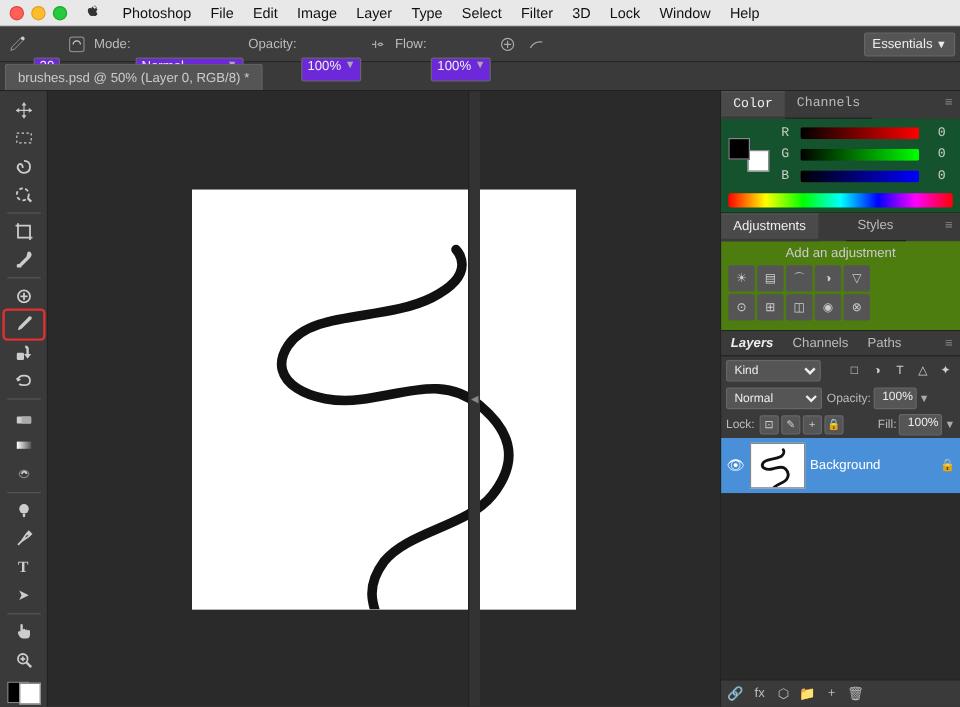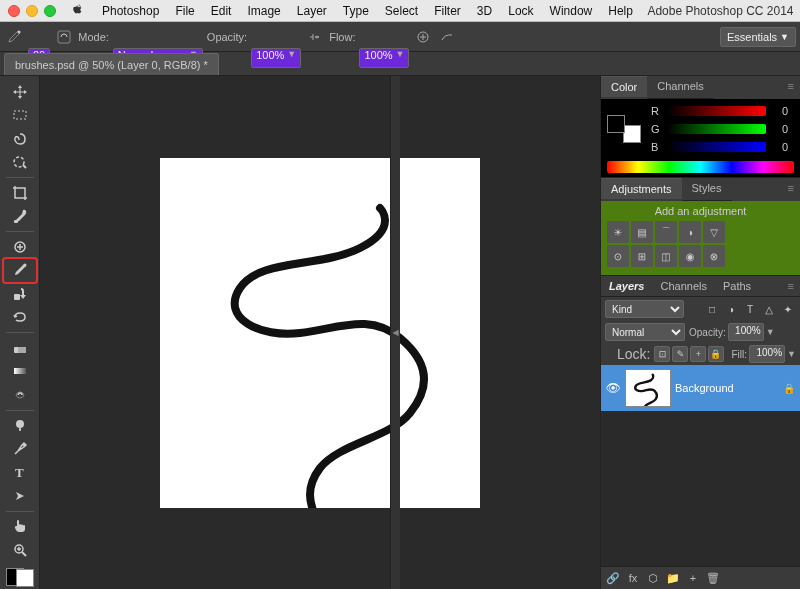--- a/index.html
+++ b/index.html
@@ -133,21 +133,21 @@
     .layer-ico { width: 16px; height: 16px; display: flex; align-items: center; justify-content: center;
       font-size: 10px; color: #ccc; }
     .blend-row { display: flex; align-items: center; gap: 4px; padding: 2px 4px; }
     .blend-select { background: #555; border: 1px solid #666; color: #eee; font-size: 10px;
       padding: 1px 2px; border-radius: 2px; width: 80px; height: 18px; }
     .opacity-wrap { display: flex; align-items: center; gap: 2px; }
     .opacity-label { font-size: 10px; color: #bbb; }
     .opacity-val { background: #555; border: 1px solid #666; color: #eee; font-size: 10px;
       width: 36px; padding: 1px 2px; border-radius: 2px; height: 18px; text-align: right; }
     .lock-row { display: flex; align-items: center; gap: 4px; padding: 2px 4px; }
-    .lock-label { font-size: 14px; color: #bbb; margin-left: 12px; }
+    .lock-label { font-size: 10px; color: #bbb; }
     .lock-icons { display: flex; gap: 2px; }
     .lock-ico { width: 16px; height: 16px; background: #555; border: 1px solid #666;
       border-radius: 2px; display: flex; align-items: center; justify-content: center; font-size: 9px; color: #ccc; }
     .fill-wrap { display: flex; align-items: center; gap: 2px; margin-left: auto; }
     .fill-label { font-size: 10px; color: #bbb; }
     .fill-val { background: #555; border: 1px solid #666; color: #eee; font-size: 10px;
       width: 36px; padding: 1px 2px; border-radius: 2px; height: 18px; text-align: right; }
 
     
     .layer-item { display: flex; align-items: center; background: #4a90d9; padding: 4px;
@@ -191,21 +191,20 @@
     <div class="menu-item">Image</div>
     <div class="menu-item">Layer</div>
     <div class="menu-item">Type</div>
     <div class="menu-item">Select</div>
     <div class="menu-item">Filter</div>
     <div class="menu-item">3D</div>
     <div class="menu-item">Lock</div>
     <div class="menu-item">Window</div>
     <div class="menu-item">Help</div>
   </div>
-  <div class="title">Adobe Photoshop CC 2014</div>
 </div>
 
 <div id="optionsbar">
   <div class="tool-icon-sm">
     <svg width="16" height="16" viewBox="0 0 16 16" fill="#ccc">
         <path d="M12 2 L14 4 L6 12 L3 13 L4 10 Z" stroke="#ccc" stroke-width="0.5" fill="none"></path>
         <circle cx="13" cy="3" r="1.5" fill="#ccc"></circle>
       </svg>
   </div>
   <div class="opt-select-wrap">
@@ -424,21 +423,21 @@
       </svg>
     </div>
 
     <div class="collapse-strip" style="position:absolute;right:200px;top:0;bottom:0;width:10px;">
       <span style="color:#888;font-size:8px;">◀</span>
     </div>
   </div>
 
   <div id="right-panel">
 
-    <div class="panel-section" style="background:#000000;">
+    <div class="panel-section" style="background:#14532d;font-family:Liberation Mono, monospace;">
       <div class="panel-tabs">
         <div class="panel-tab active" style="color:#eee;background:#4a4a4a;border-top:1px solid #555;">Color</div>
         <div class="panel-tab" style="color:#bbb;">Channels</div>
         <div style="margin-left:auto;padding:4px 6px;cursor:pointer;color:#888;">≡</div>
       </div>
       <div style="display:flex;align-items:center;padding:4px 6px 2px;">
         <div style="position:relative;width:34px;height:28px;flex-shrink:0;">
           <div style="width:18px;height:18px;background:#000;border:1px solid #888;position:absolute;top:0;left:0;z-index:2;"></div>
           <div style="width:18px;height:18px;background:#fff;border:1px solid #888;position:absolute;bottom:0;right:0;z-index:1;"></div>
         </div>
@@ -465,21 +464,21 @@
             <span class="rgb-val">0</span>
           </div>
         </div>
       </div>
       <div class="spectrum-bar"></div>
     </div>
 
     <div class="panel-section" style="background:#4d7c0f;padding-bottom:4px;">
       <div class="panel-tabs">
         <div class="panel-tab active" style="color:#eee;background:#4a4a4a;border-top:1px solid #555;font-size:11px;">Adjustments</div>
-        <div class="panel-tab" style="color:#bbb;">Styles</div>
+        <div class="panel-tab" style="color:#bbb;margin-left:23px;">Styles</div>
         <div style="margin-left:auto;padding:4px 6px;cursor:pointer;color:#888;">≡</div>
       </div>
       <div class="adj-section">
         <div class="adj-title">Add an adjustment</div>
         <div class="adj-icons">
           <div class="adj-icon" title="Brightness/Contrast">☀</div>
           <div class="adj-icon" title="Levels">▤</div>
           <div class="adj-icon" title="Curves">⌒</div>
           <div class="adj-icon" title="Exposure">◑</div>
           <div class="adj-icon" title="Vibrance">▽</div>

